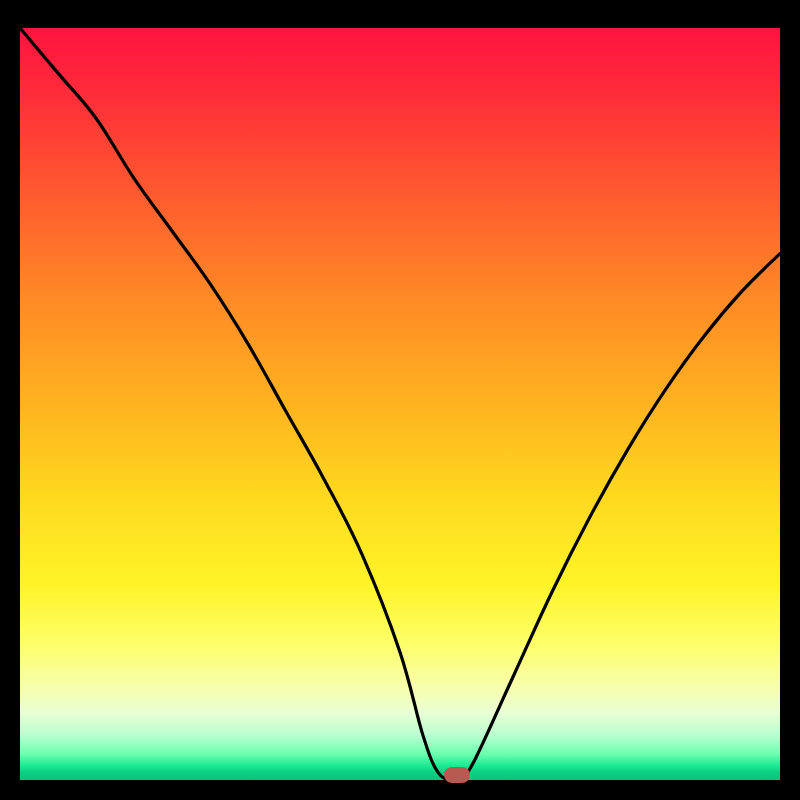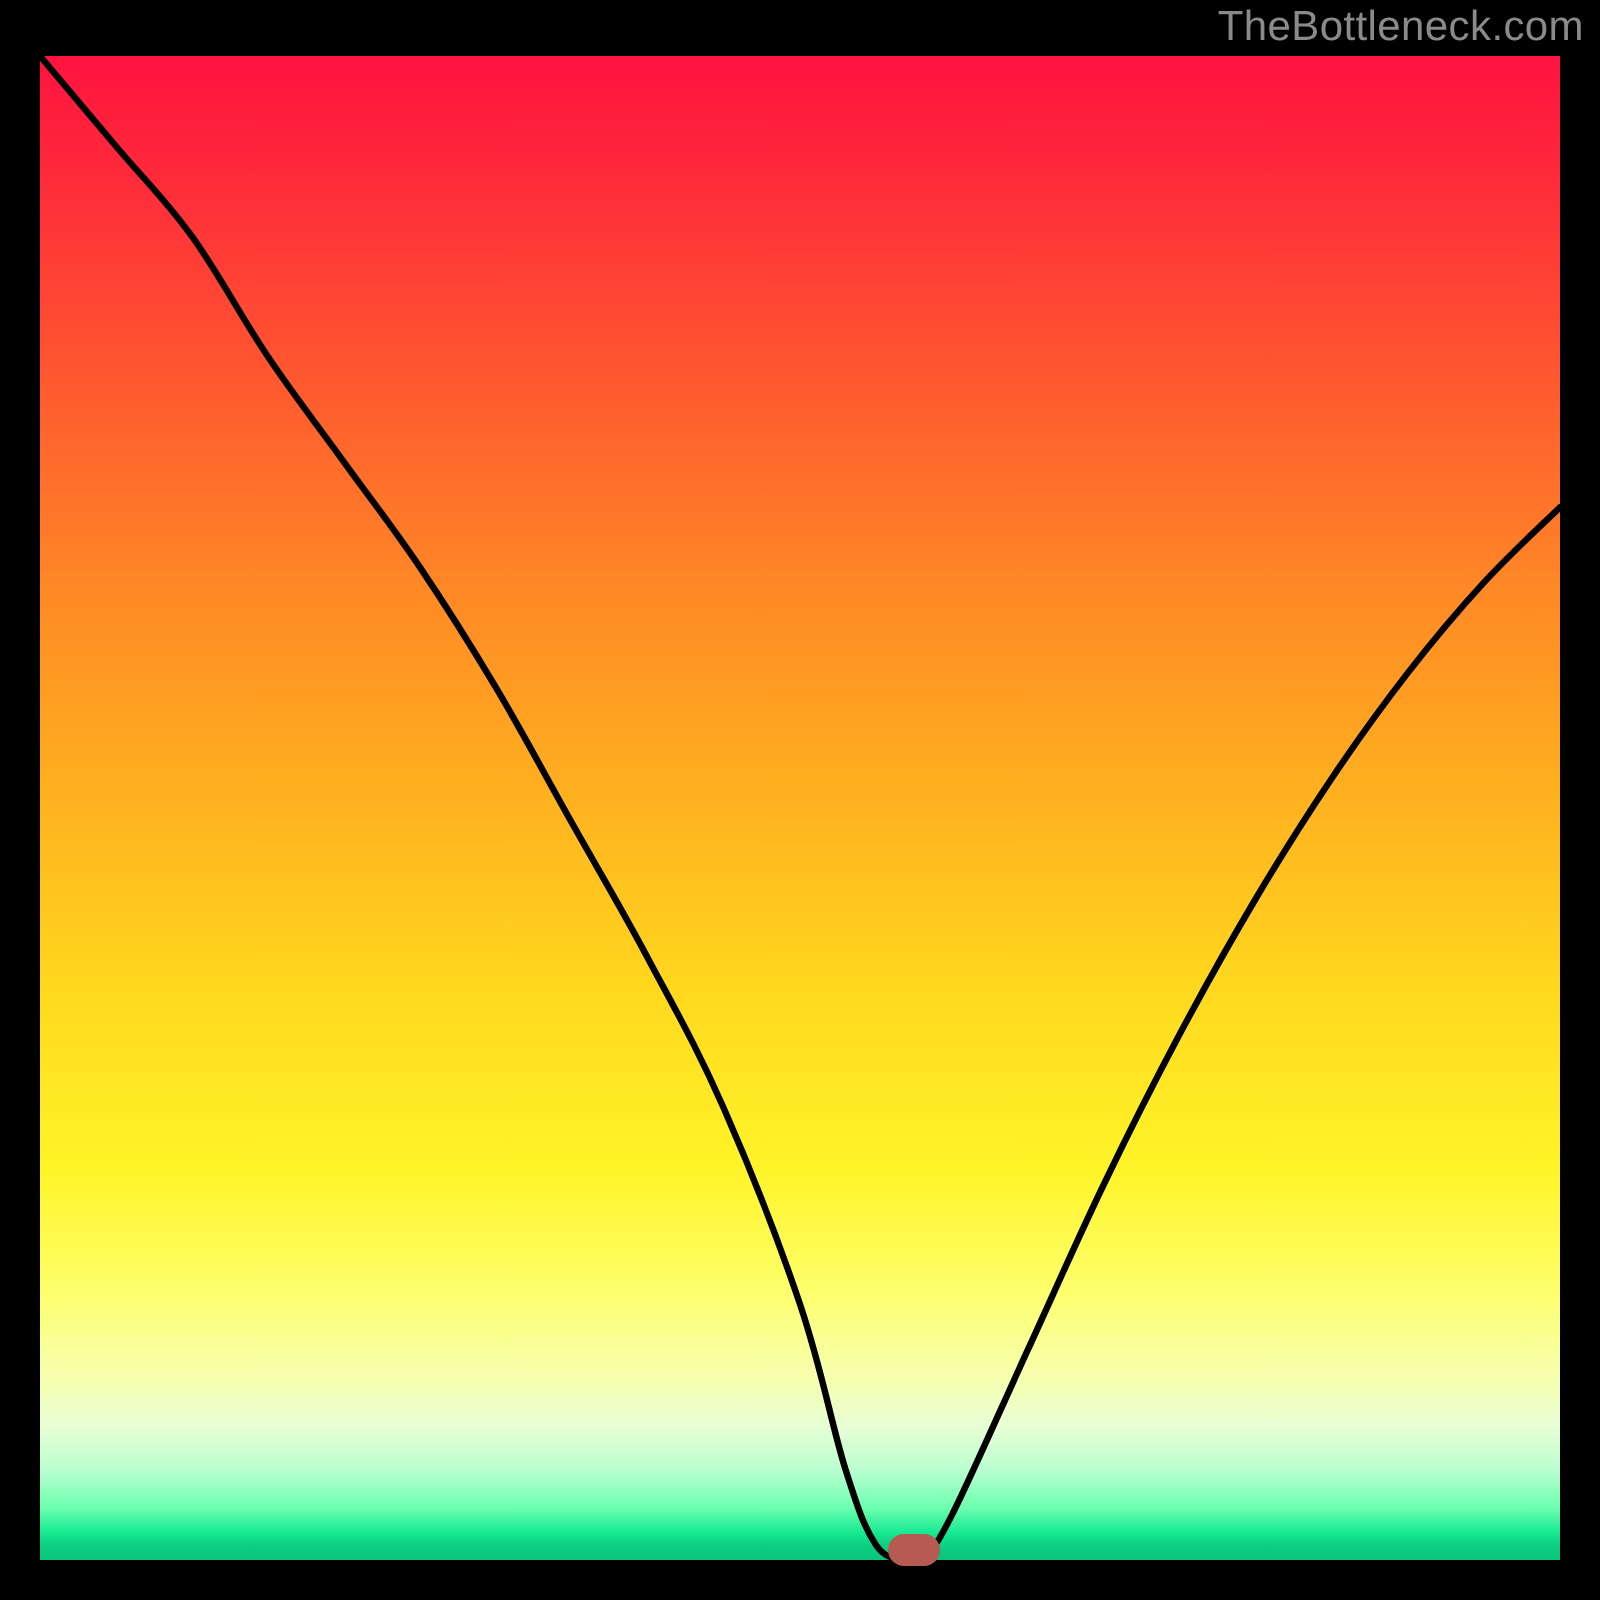--- a/index.html
+++ b/index.html
@@ -66,21 +66,20 @@
     height: 16px;
     background: #b65a52;
     border-radius: 8px;
     transform: translate(-50%, -50%);
   }
 </style>
 </head>
 <body>
 
 <div class="frame">
-  <div class="watermark">TheBottleneck.com</div>
 
   <div class="plot-area">
     <div class="gradient"></div>
     <svg class="curve" viewBox="0 0 760 752" preserveAspectRatio="none">
       <path id="curve-path" d="M 0.00 0.00 C 6.84 8.12, 24.32 28.88, 38.00 45.12 C 51.68 61.36, 62.32 71.29, 76.00 90.24 C 89.68 109.19, 100.32 130.10, 114.00 150.40 C 127.68 170.70, 138.32 184.09, 152.00 203.04 C 165.68 221.99, 176.32 235.38, 190.00 255.68 C 203.68 275.98, 214.32 292.83, 228.00 315.84 C 241.68 338.85, 252.32 359.16, 266.00 383.52 C 279.68 407.88, 290.32 425.48, 304.00 451.20 C 317.68 476.92, 328.32 495.27, 342.00 526.40 C 355.68 557.53, 369.06 591.67, 380.00 624.16 C 390.94 656.65, 395.96 685.22, 402.80 706.88 C 409.64 728.54, 412.53 736.36, 418.00 744.48 C 423.47 752.60, 429.10 750.65, 433.20 752.00 C 437.30 753.35, 436.70 756.06, 440.80 752.00 C 444.90 747.94, 446.42 748.39, 456.00 729.44 C 465.58 710.49, 480.32 676.50, 494.00 646.72 C 507.68 616.94, 518.32 592.43, 532.00 564.00 C 545.68 535.57, 556.32 514.52, 570.00 488.80 C 583.68 463.08, 594.32 444.13, 608.00 421.12 C 621.68 398.11, 632.32 381.26, 646.00 360.96 C 659.68 340.66, 670.32 325.92, 684.00 308.32 C 697.68 290.72, 708.32 278.09, 722.00 263.20 C 735.68 248.31, 753.16 232.37, 760.00 225.60" fill="none" stroke="#000" stroke-width="3.2" stroke-linecap="round" stroke-linejoin="round"></path>
     </svg>
     <div class="marker" id="marker" style="left: 437px; top: 746.736px;"></div>
   </div>
 </div>
 

